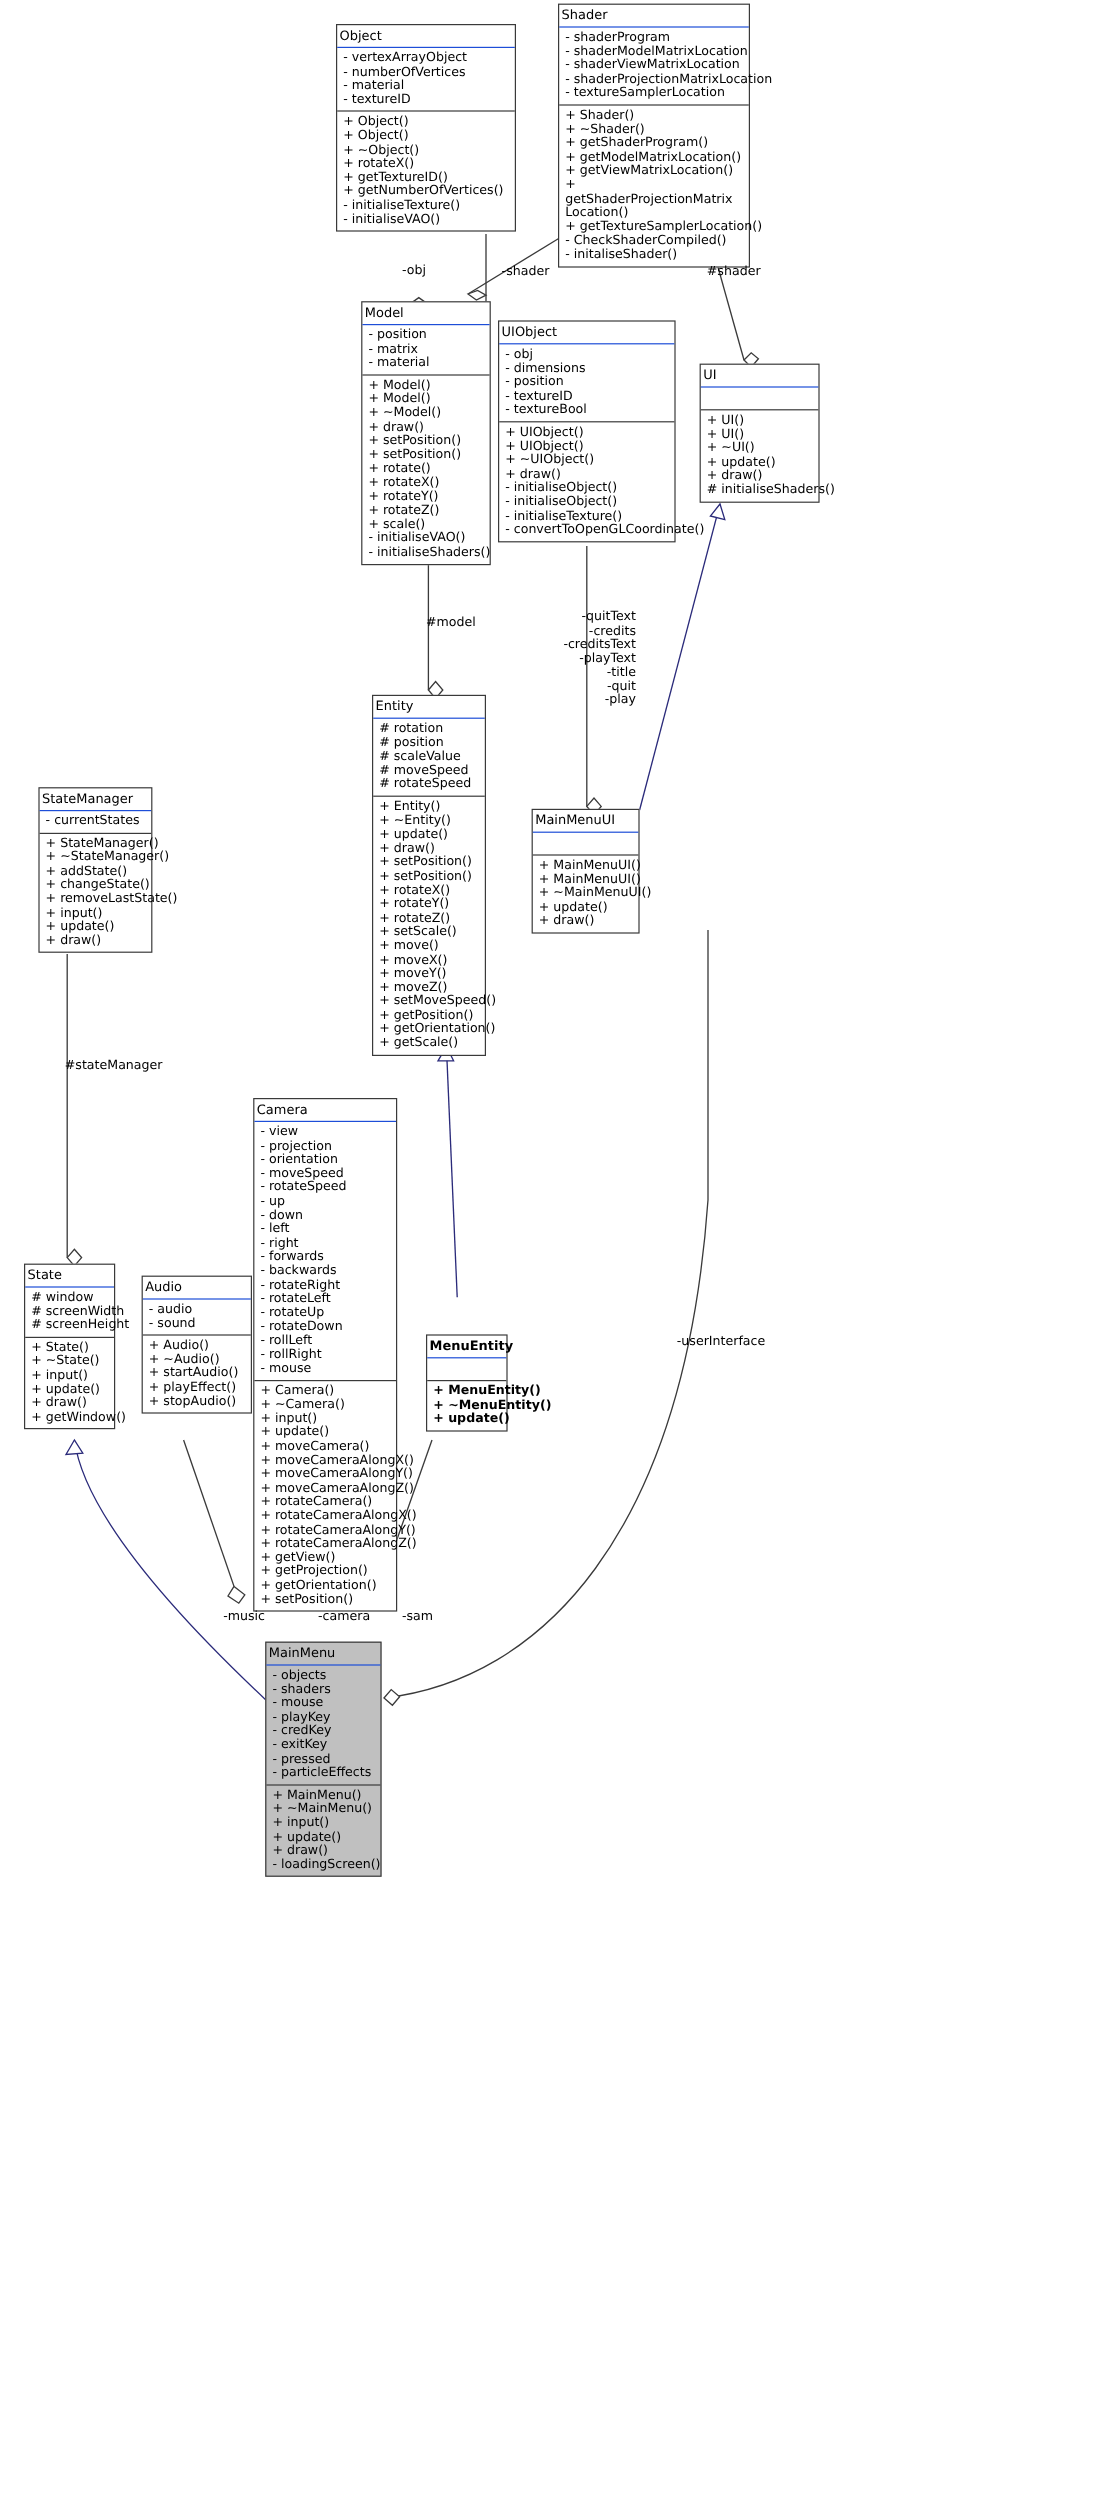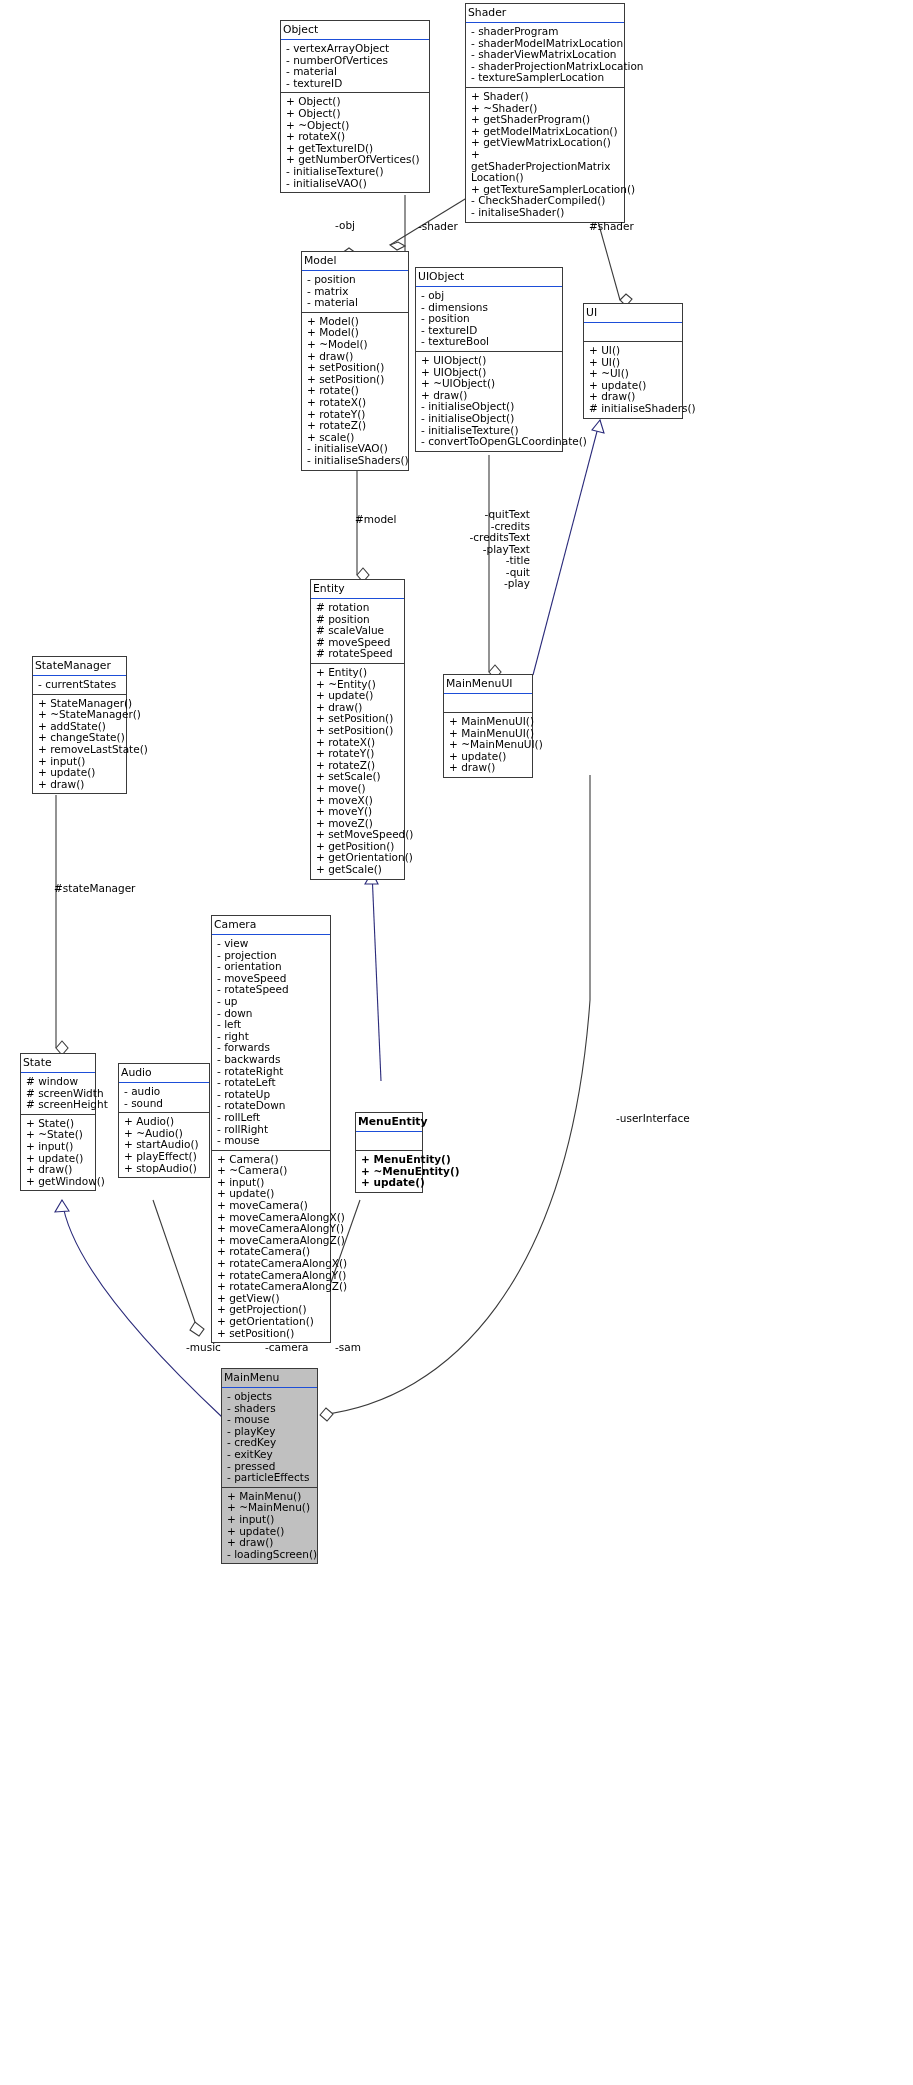--- a/index.html
+++ b/index.html
@@ -427,21 +427,21 @@
   <div class="edge-label" style="left:335px; top:220px;">-obj</div>
 
   <div class="edge-label" style="left:418px; top:221px;">-shader</div>
 
   <div class="edge-label" style="left:589px; top:221px;">#shader</div>
 
   <div class="edge-label" style="left:355px; top:514px;">#model</div>
 
   <div class="edge-label" style="left:54px; top:883px;">#stateManager</div>
 
-  <div class="edge-label" style="left:616px; top:1113px;">-userInterface</div>
+  <div class="edge-label" style="left:564px; top:1113px;">-userInterface</div>
 
   <div class="edge-label" style="left:186px; top:1342px;">-music</div>
 
   <div class="edge-label" style="left:265px; top:1342px;">-camera</div>
 
   <div class="edge-label" style="left:335px; top:1342px;">-sam</div>
 
   <div class="edge-label right" style="left:440px; top:481px; width:90px;">
     <div>-quitText</div>
     <div>-credits</div>

